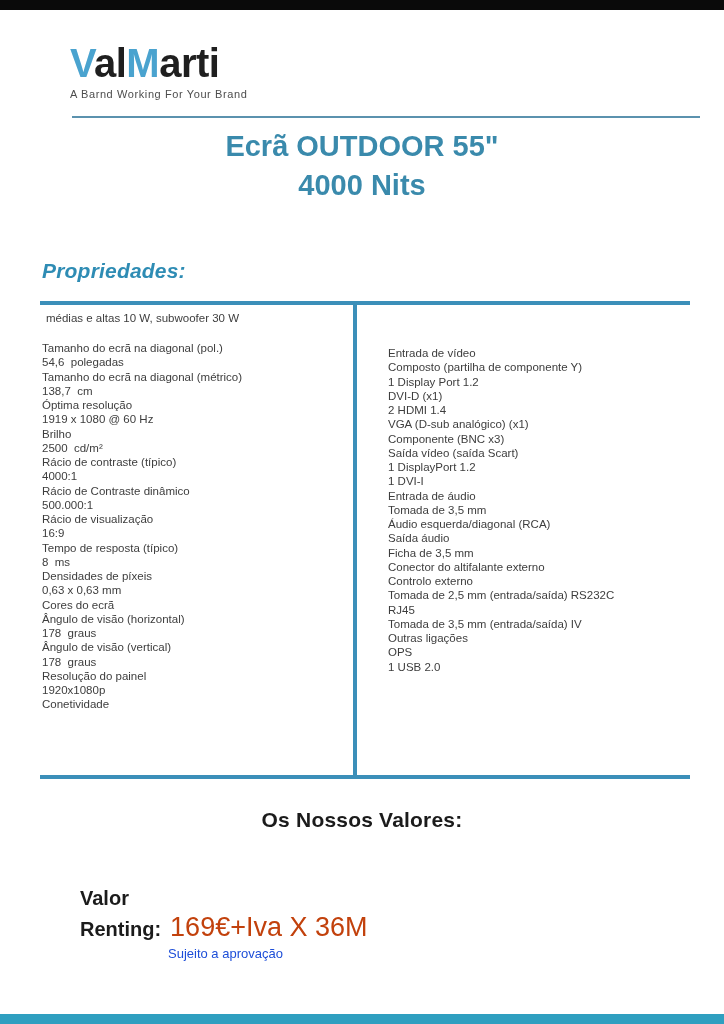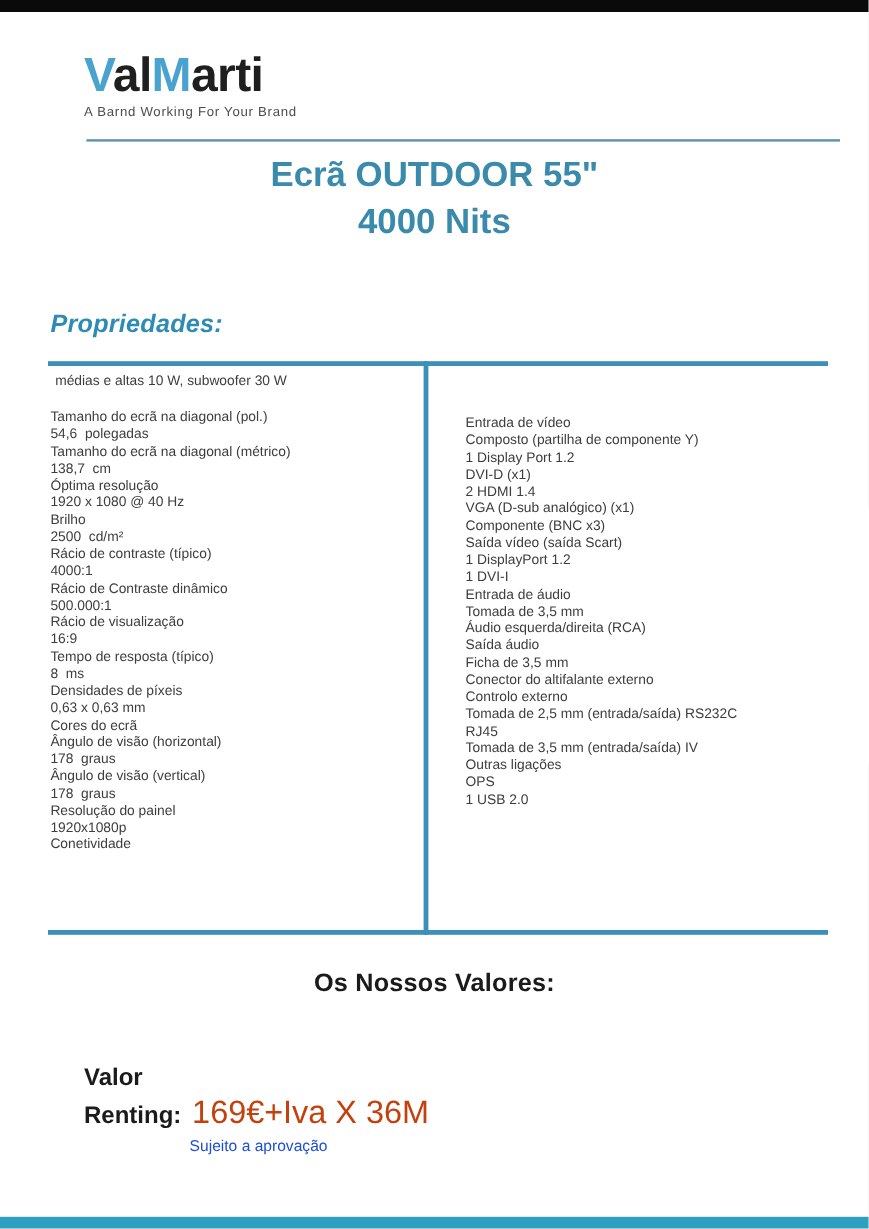--- a/index.html
+++ b/index.html
@@ -57,21 +57,21 @@
     font-size:11.5px;line-height:14.25px;color:#3d3d3d;
   }
   .spec-col .spec-line{white-space:pre-wrap;}
   .col-left{left:42px;top:341px;width:300px;}
   .col-right{left:388px;top:346px;width:320px;}
   .values-heading{
     position:absolute;left:0;top:808px;width:724px;
     text-align:center;color:#1b1b1b;
     font-size:21px;font-weight:700;letter-spacing:0.2px;
   }
-  .pricing{position:absolute;left:70px;top:885px;color:#1b1b1b;}
+  .pricing{position:absolute;left:80px;top:885px;color:#1b1b1b;}
   .pricing-label-1{font-size:20px;font-weight:700;line-height:27px;}
   .pricing-line{display:flex;align-items:baseline;}
   .pricing-label-2{font-size:20px;font-weight:700;line-height:30px;}
   .pricing-price{font-size:27px;font-weight:400;margin-left:9px;color:#c2410c;}
   .pricing-note{font-size:13px;color:#1d4ed8;margin-left:88px;margin-top:2px;}
 </style>
 </head>
 <body>
 
 <div class="page">
@@ -97,21 +97,21 @@
   <div class="t-line t-bottom"></div>
 
   <div class="spec-intro">médias e altas 10 W, subwoofer 30 W</div>
 
   <div class="spec-col col-left">
       <div class="spec-line">Tamanho do ecrã na diagonal (pol.)</div>
       <div class="spec-line">54,6  polegadas</div>
       <div class="spec-line">Tamanho do ecrã na diagonal (métrico)</div>
       <div class="spec-line">138,7  cm</div>
       <div class="spec-line">Óptima resolução</div>
-      <div class="spec-line">1920 x 1080 @ 40 Hz</div>
+      <div class="spec-line">1919 x 1080 @ 60 Hz</div>
       <div class="spec-line">Brilho</div>
       <div class="spec-line">2500  cd/m²</div>
       <div class="spec-line">Rácio de contraste (típico)</div>
       <div class="spec-line">4000:1</div>
       <div class="spec-line">Rácio de Contraste dinâmico</div>
       <div class="spec-line">500.000:1</div>
       <div class="spec-line">Rácio de visualização</div>
       <div class="spec-line">16:9</div>
       <div class="spec-line">Tempo de resposta (típico)</div>
       <div class="spec-line">8  ms</div>
@@ -132,21 +132,21 @@
       <div class="spec-line">1 Display Port 1.2</div>
       <div class="spec-line">DVI-D (x1)</div>
       <div class="spec-line">2 HDMI 1.4</div>
       <div class="spec-line">VGA (D-sub analógico) (x1)</div>
       <div class="spec-line">Componente (BNC x3)</div>
       <div class="spec-line">Saída vídeo (saída Scart)</div>
       <div class="spec-line">1 DisplayPort 1.2</div>
       <div class="spec-line">1 DVI-I</div>
       <div class="spec-line">Entrada de áudio</div>
       <div class="spec-line">Tomada de 3,5 mm</div>
-      <div class="spec-line">Áudio esquerda/direita (RCA)</div>
+      <div class="spec-line">Áudio esquerda/diagonal (RCA)</div>
       <div class="spec-line">Saída áudio</div>
       <div class="spec-line">Ficha de 3,5 mm</div>
       <div class="spec-line">Conector do altifalante externo</div>
       <div class="spec-line">Controlo externo</div>
       <div class="spec-line">Tomada de 2,5 mm (entrada/saída) RS232C</div>
       <div class="spec-line">RJ45</div>
       <div class="spec-line">Tomada de 3,5 mm (entrada/saída) IV</div>
       <div class="spec-line">Outras ligações</div>
       <div class="spec-line">OPS</div>
       <div class="spec-line">1 USB 2.0</div>

